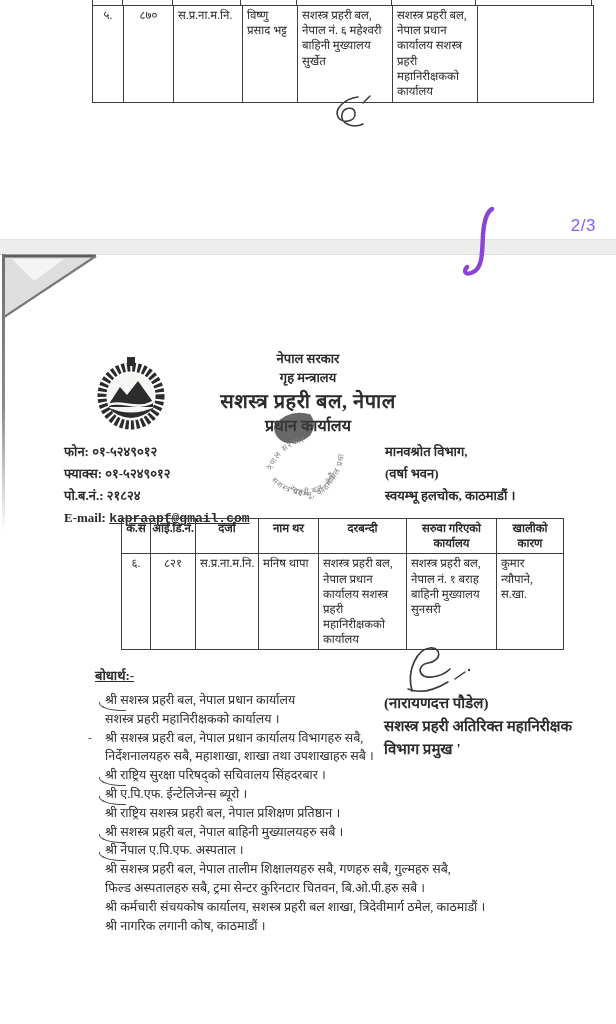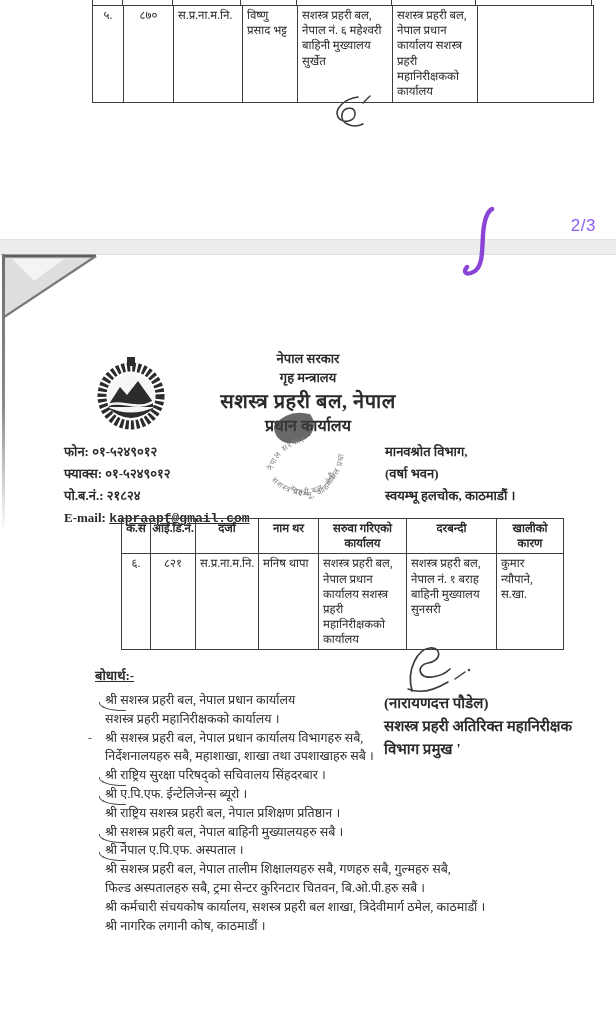--- a/index.html
+++ b/index.html
@@ -148,22 +148,22 @@
     <div>मानवश्रोत विभाग,</div>
     <div>(वर्षा भवन)</div>
     <div>स्वयम्भू हलचोक, काठमाडौं ।</div>
   </div>
 
   <div class="tbl tbl2">
     <div class="hd">क.सं</div>
     <div class="hd">आई.डि.नं.</div>
     <div class="hd">दर्जा</div>
     <div class="hd">नाम थर</div>
+    <div class="hd">दरबन्दी</div>
     <div class="hd">सरुवा गरिएको कार्यालय</div>
-    <div class="hd">दरबन्दी</div>
     <div class="hd">खालीको कारण</div>
     <div class="bd num">६.</div>
     <div class="bd num">८२१</div>
     <div class="bd">स.प्र.ना.म.नि.</div>
     <div class="bd">मनिष थापा</div>
     <div class="bd">सशस्त्र प्रहरी बल, नेपाल प्रधान कार्यालय सशस्त्र प्रहरी महानिरीक्षकको कार्यालय</div>
     <div class="bd">सशस्त्र प्रहरी बल, नेपाल नं. १ बराह बाहिनी मुख्यालय सुनसरी</div>
     <div class="bd">कुमार न्यौपाने, स.खा.</div>
   </div>
 

